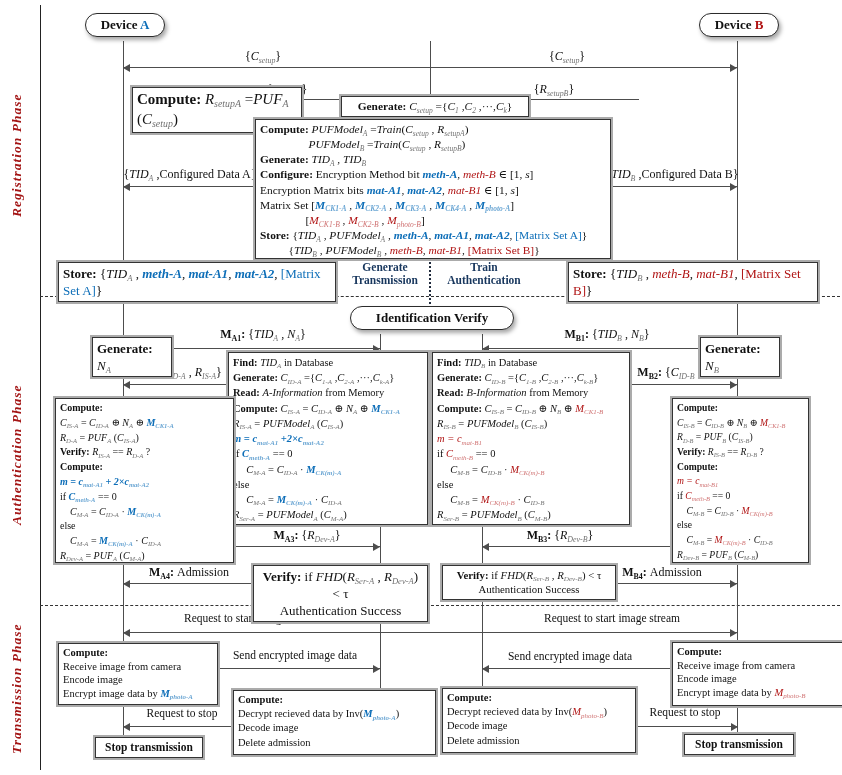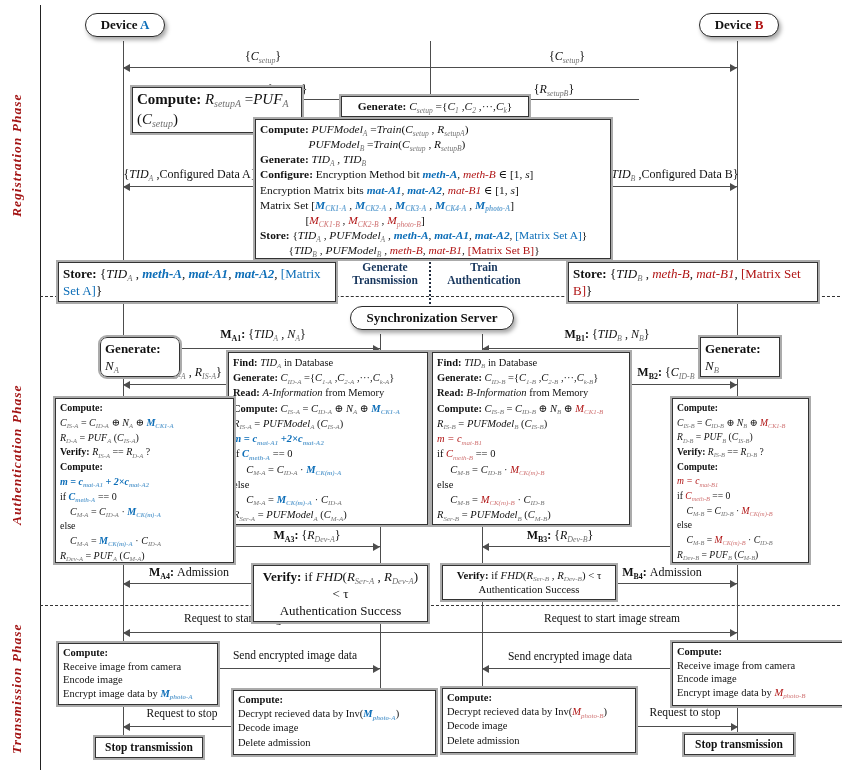--- a/index.html
+++ b/index.html
@@ -88,23 +88,23 @@
   <div class="navy" style="left:342px;top:261px;width:86px;">
       <div class="ln">Generate</div>
       <div class="ln">Transmission</div>
     </div>
   <div class="navy" style="left:436px;top:261px;width:96px;">
       <div class="ln">Train</div>
       <div class="ln">Authentication</div>
     </div>
   <div class="bx" style="left:568px;top:262px;width:240px;"><b>Store: </b>{<span class="it">TID</span><sub>B</sub> , <span class="cr">meth-B</span>, <span class="cr">mat-B1</span>, <span class="cR">[Matrix Set B]</span>}</div>
 
-  <div class="rb" style="left:350px;top:306px;width:146px;"><b>Synchronization Server</b></div>
+  <div class="rb" style="left:350px;top:306px;width:146px;"><b>Identification Verify</b></div>
 
-  <div class="bx" style="left:100px;top:337px;width:70px;border-radius:7px;"><b>Generate: </b><span class="it">N</span><sub>A</sub></div>
+  <div class="bx" style="left:92px;top:337px;width:70px;"><b>Generate: </b><span class="it">N</span><sub>A</sub></div>
   <div class="lbl c" style="left:263px;top:327px;"><b>M<sub class="sb">A1</sub>: </b>{<span class="it">TID</span><sub>A</sub> , <span class="it">N</span><sub>A</sub>}</div>
   <div class="hl" style="left:162px;top:348px;width:218px;"></div>
   <div class="ah r" style="left:373px;top:345px;"></div>
   <div class="bx" style="left:700px;top:337px;width:70px;"><b>Generate: </b><span class="it">N</span><sub>B</sub></div>
   <div class="lbl c" style="left:607px;top:327px;"><b>M<sub class="sb">B1</sub>: </b>{<span class="it">TID</span><sub>B</sub> , <span class="it">N</span><sub>B</sub>}</div>
   <div class="hl" style="left:482px;top:348px;width:218px;"></div>
   <div class="ah l" style="left:482px;top:345px;"></div>
 
   <div class="lbl c" style="left:175px;top:365px;"><b>M<sub class="sb">A2</sub>: </b>{<span class="it">C</span><sub>ID-A</sub> , <span class="it">R</span><sub>IS-A</sub>}</div>
   <div class="hl" style="left:123px;top:384px;width:105px;"></div>

